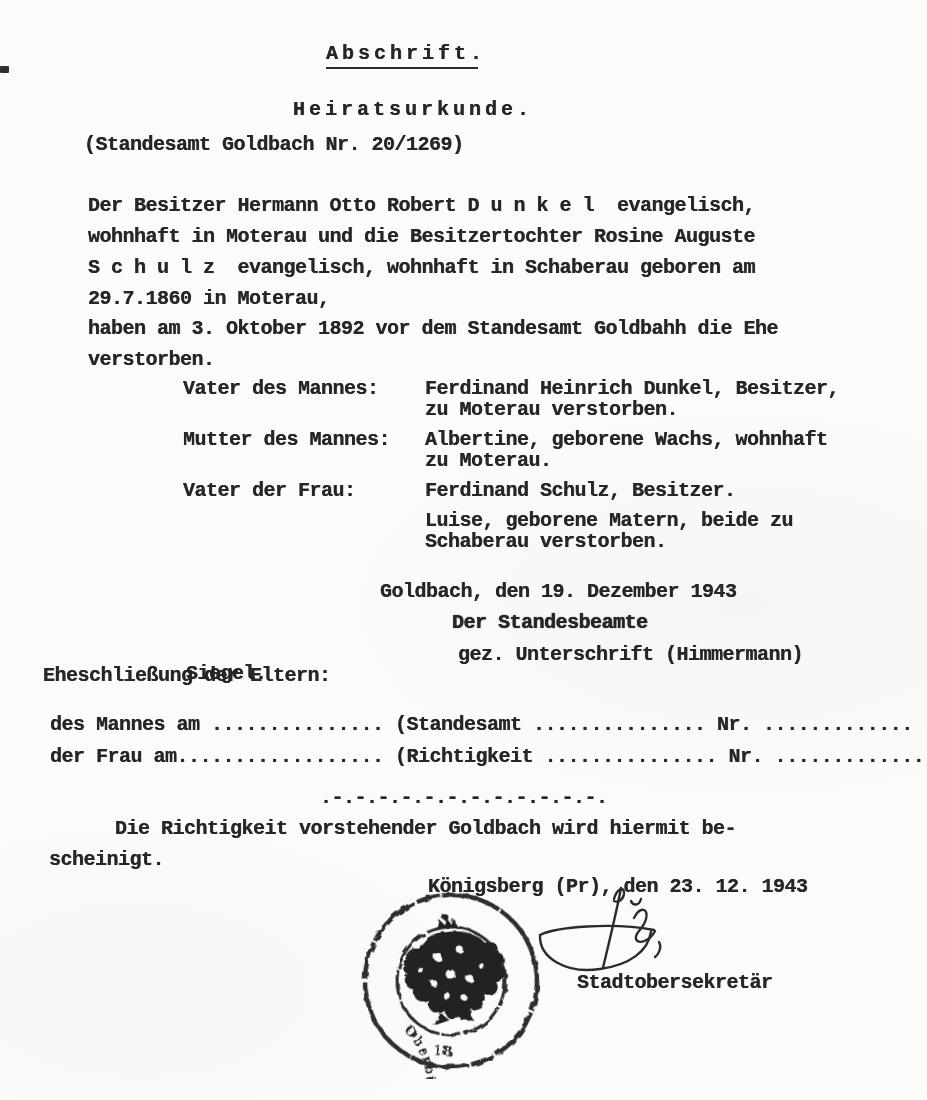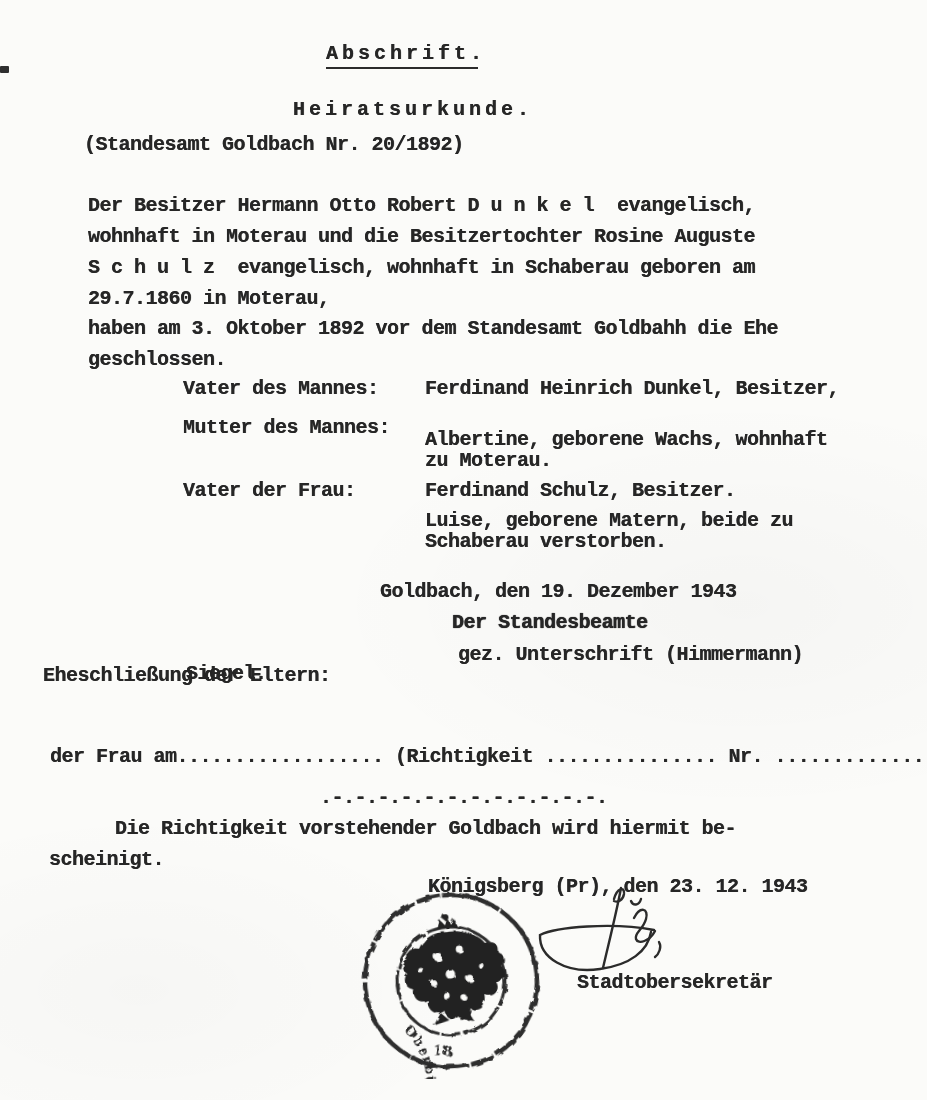--- a/index.html
+++ b/index.html
@@ -21,48 +21,50 @@
   svg.sig{position:absolute;left:522px;top:878px;}
   .speck{position:absolute;background:#2f2f2f;border-radius:1px;}
 </style>
 </head>
 <body>
 
 <div class="page">
 
   <div class="line spaced u" style="left:326px;top:42px">A b s c h r i f t .</div>
   <div class="line spaced" style="left:293px;top:98px">H e i r a t s u r k u n d e .</div>
-  <div class="line" style="left:84px;top:133px">(Standesamt Goldbach Nr. 20/1892)</div>
+  <div class="line" style="left:84px;top:133px">(Standesamt Goldbach Nr. 20/1269)</div>
 
   <div class="line" style="left:88px;top:194px">Der Besitzer Hermann Otto Robert D u n k e l  evangelisch,</div>
   <div class="line" style="left:88px;top:225px">wohnhaft in Moterau und die Besitzertochter Rosine Auguste</div>
   <div class="line" style="left:88px;top:256px">S c h u l z  evangelisch, wohnhaft in Schaberau geboren am</div>
   <div class="line" style="left:88px;top:287px">29.7.1860 in Moterau,</div>
   <div class="line" style="left:88px;top:317px">haben am 3. Oktober 1892 vor dem Standesamt Goldbahh die Ehe</div>
-  <div class="line" style="left:88px;top:348px">geschlossen.</div>
+  <div class="line" style="left:88px;top:348px">verstorben.</div>
 
   <div class="line" style="left:183px;top:377px">Vater des Mannes:</div>
   <div class="line" style="left:425px;top:377px">Ferdinand Heinrich Dunkel, Besitzer,</div>
+  <div class="line" style="left:425px;top:398px">zu Moterau verstorben.</div>
 
-  <div class="line" style="left:183px;top:416px">Mutter des Mannes:</div>
+  <div class="line" style="left:183px;top:428px">Mutter des Mannes:</div>
   <div class="line" style="left:425px;top:428px">Albertine, geborene Wachs, wohnhaft</div>
   <div class="line" style="left:425px;top:449px">zu Moterau.</div>
 
   <div class="line" style="left:183px;top:479px">Vater der Frau:</div>
   <div class="line" style="left:425px;top:479px">Ferdinand Schulz, Besitzer.</div>
 
   <div class="line" style="left:425px;top:530px">Schaberau verstorben.</div>
   <div class="line" style="left:425px;top:509px">Luise, geborene Matern, beide zu</div>
 
   <div class="line" style="left:380px;top:580px">Goldbach, den 19. Dezember 1943</div>
   <div class="line heavy" style="left:452px;top:611px">Der Standesbeamte</div>
   <div class="line" style="left:458px;top:643px">gez. Unterschrift (Himmermann)</div>
   <div class="line" style="left:186px;top:662px">Siegel.</div>
 
   <div class="line" style="left:43px;top:664px">Eheschließung der Eltern:</div>
+  <div class="line" style="left:50px;top:713px">des Mannes am ............... (Standesamt ............... Nr. .............</div>
   <div class="line" style="left:50px;top:745px">der Frau am.................. (Richtigkeit ............... Nr. .............</div>
 
   <div class="line" style="left:320px;top:786px">.-.-.-.-.-.-.-.-.-.-.-.-.</div>
 
   <div class="line" style="left:115px;top:817px">Die Richtigkeit vorstehender Goldbach wird hiermit be-</div>
   <div class="line" style="left:49px;top:848px">scheinigt.</div>
   <div class="line" style="left:428px;top:875px">Königsberg (Pr), den 23. 12. 1943</div>
   <div class="line" style="left:577px;top:971px">Stadtobersekretär</div>
 
   <svg class="sig" width="190" height="105" viewBox="0 0 190 105">

